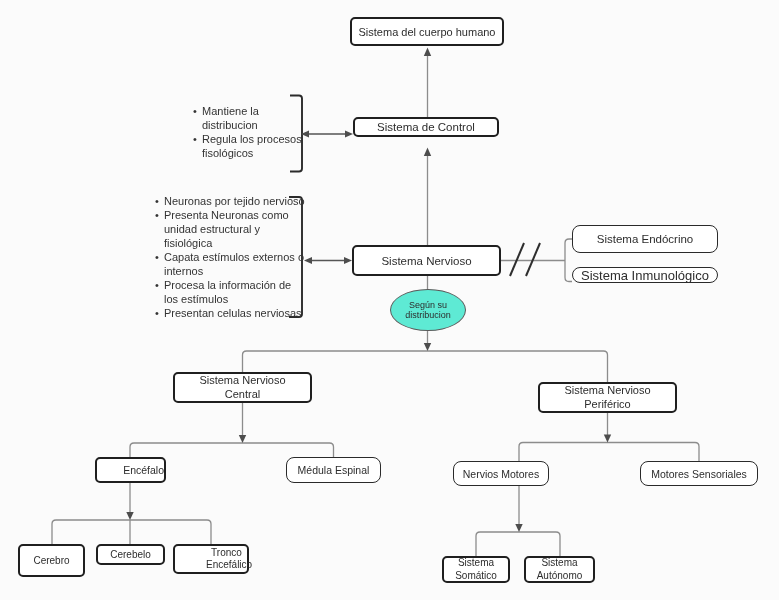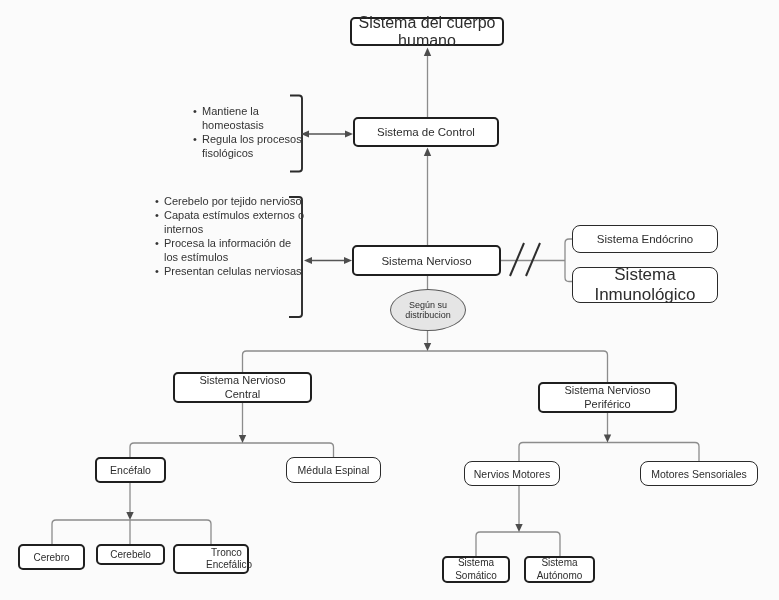--- a/index.html
+++ b/index.html
@@ -12,46 +12,46 @@
   .wires{position:absolute;left:0;top:0;width:779px;height:600px;}
   .node{
     position:absolute;box-sizing:border-box;
     background:#ffffff;border:2px solid #1f1f1f;border-radius:5px;
     display:flex;align-items:center;justify-content:center;
     text-align:center;
   }
   .node .lbl{white-space:pre-line;display:block;width:100%;}
   .thin{border-width:1.6px;border-color:#2a2a2a;border-radius:8px;}
   .ellipse{
-    position:absolute;box-sizing:border-box;background:#e5e5e5;
+    position:absolute;box-sizing:border-box;background:#5eead4;
     border:1.4px solid #5a5a5a;border-radius:50%;
     display:flex;align-items:center;justify-content:center;text-align:center;
   }
   .ellipse .lbl{white-space:pre-line;display:block;width:100%;}
   .notes{
     position:absolute;list-style:none;margin:0;padding:0;
     font-size:11px;line-height:14px;color:#333333;
   }
   .notes li{position:relative;padding-left:10px;white-space:pre-line;}
   .notes li::before{content:"\2022";position:absolute;left:1px;top:0;}
 
   
-  .n-cuerpo      {left:350px;top:17px; width:154px;height:29px;font-size:16px;}
-  .n-control     {left:353px;top:117px;width:146px;height:30px;font-size:11.5px;}
+  .n-cuerpo      {left:350px;top:17px; width:154px;height:29px;font-size:11px;}
+  .n-control     {left:353px;top:117px;width:146px;height:20px;font-size:11.5px;}
   .n-nervioso    {left:352px;top:245px;width:149px;height:31px;font-size:11.5px;}
   .n-endocrino   {left:572px;top:225px;width:146px;height:28px;font-size:11.5px;}
-  .n-inmunologico{left:572px;top:267px;width:146px;height:36px;font-size:17px;}
+  .n-inmunologico{left:572px;top:267px;width:146px;height:16px;font-size:13px;}
   .n-ellipse     {left:390px;top:289px;width:76px;height:42px;font-size:9px;line-height:10.5px;}
   .n-snc         {left:173px;top:372px;width:139px;height:31px;font-size:11px;line-height:13.5px;}
   .n-snp         {left:538px;top:382px;width:139px;height:31px;font-size:11px;line-height:13.5px;}
-  .n-encefalo    {left:95px; top:457px;width:71px; height:26px;font-size:10.5px;}
+  .n-encefalo    {left:95px; top:457px;width:71px; height:26px;font-size:10.5px;text-align:right;}
   .n-medula      {left:286px;top:457px;width:95px; height:26px;font-size:10.5px;}
-  .n-motores     {left:464px;top:461px;width:96px; height:25px;font-size:10.5px;}
+  .n-motores     {left:453px;top:461px;width:96px; height:25px;font-size:10.5px;}
   .n-sensoriales {left:640px;top:461px;width:118px;height:25px;font-size:10.5px;}
-  .n-cerebro     {left:18px; top:544px;width:67px; height:26px;font-size:10px;}
+  .n-cerebro     {left:18px; top:544px;width:67px; height:33px;font-size:10px;}
   .n-cerebelo    {left:96px; top:544px;width:69px; height:21px;font-size:10px;}
   .n-tronco      {left:173px;top:544px;width:76px; height:30px;font-size:10px;line-height:12.5px;padding-left:31px;}
   .n-somatico    {left:442px;top:556px;width:68px; height:27px;font-size:10px;line-height:12.5px;}
   .n-autonomo    {left:524px;top:556px;width:71px; height:27px;font-size:10px;line-height:12.5px;}
   .notes-control {left:192px;top:104px;width:125px;}
   .notes-nervioso{left:154px;top:194px;width:175px;}
 </style>
 </head>
 <body>
 
@@ -109,27 +109,30 @@
       <polygon points="519,532 515.3,524 522.7,524"></polygon>
       <polygon points="301,134 309,130.5 309,137.5"></polygon>
       <polygon points="353,134 345,130.5 345,137.5"></polygon>
       <polygon points="304,260.5 312,257 312,264"></polygon>
       <polygon points="352,260.5 344,257 344,264"></polygon>
     </g>
   </svg>
 
   <ul class="notes notes-control">
     <li>Mantiene la
-homeostasis</li>
+distribucion</li>
     <li>Regula los procesos
 fisológicos</li>
   </ul>
 
   <ul class="notes notes-nervioso">
-    <li>Cerebelo por tejido nervioso</li>
+    <li>Neuronas por tejido nervioso</li>
+    <li>Presenta Neuronas como
+unidad estructural y
+fisiológica</li>
     <li>Capata estímulos externos o
 internos</li>
     <li>Procesa la información de
 los estímulos</li>
     <li>Presentan celulas nerviosas</li>
   </ul>
 
   <div class="node n-cuerpo">
     <span class="lbl">Sistema del cuerpo humano</span>
   </div>

